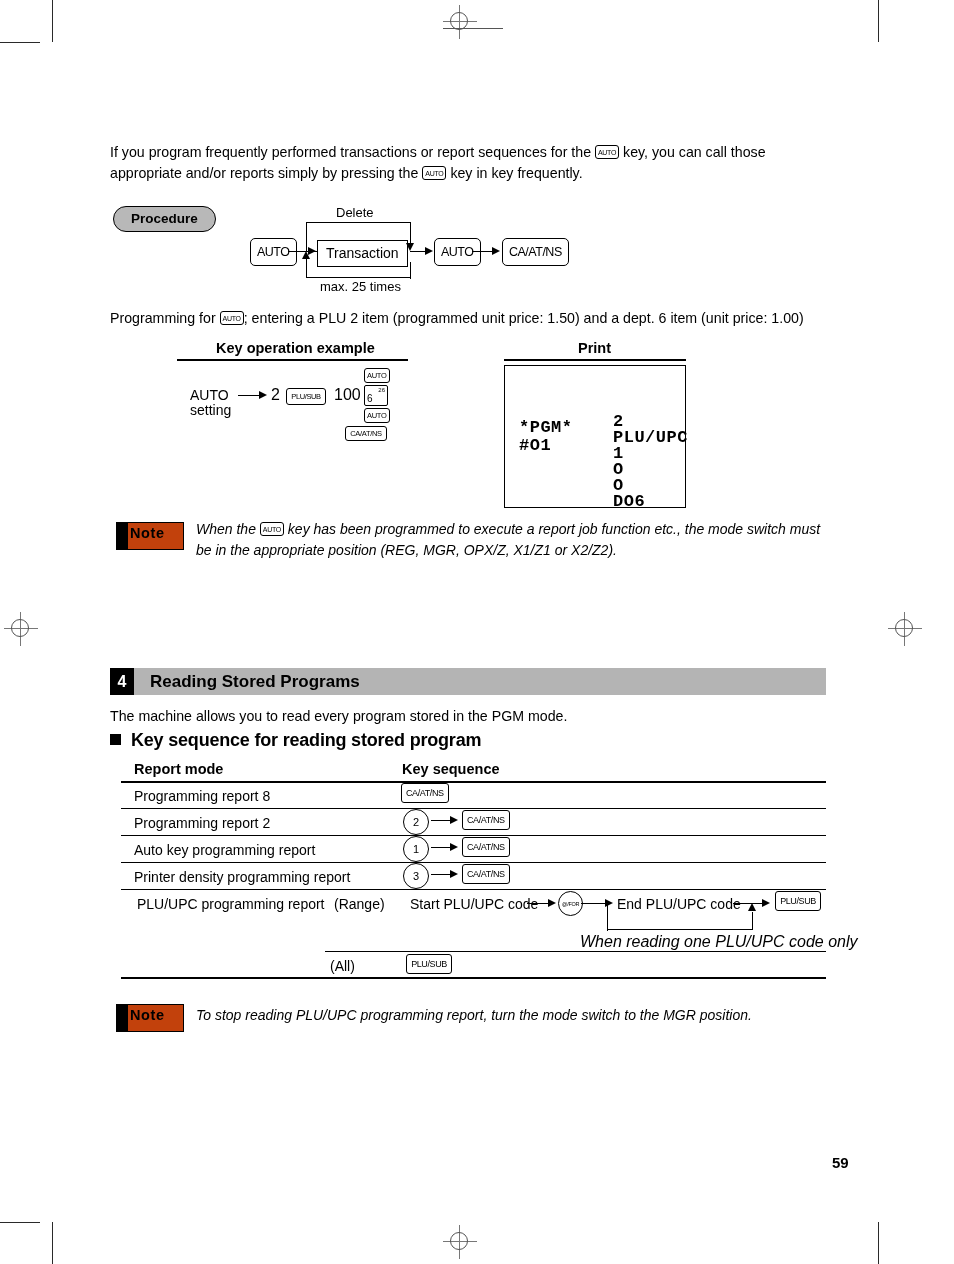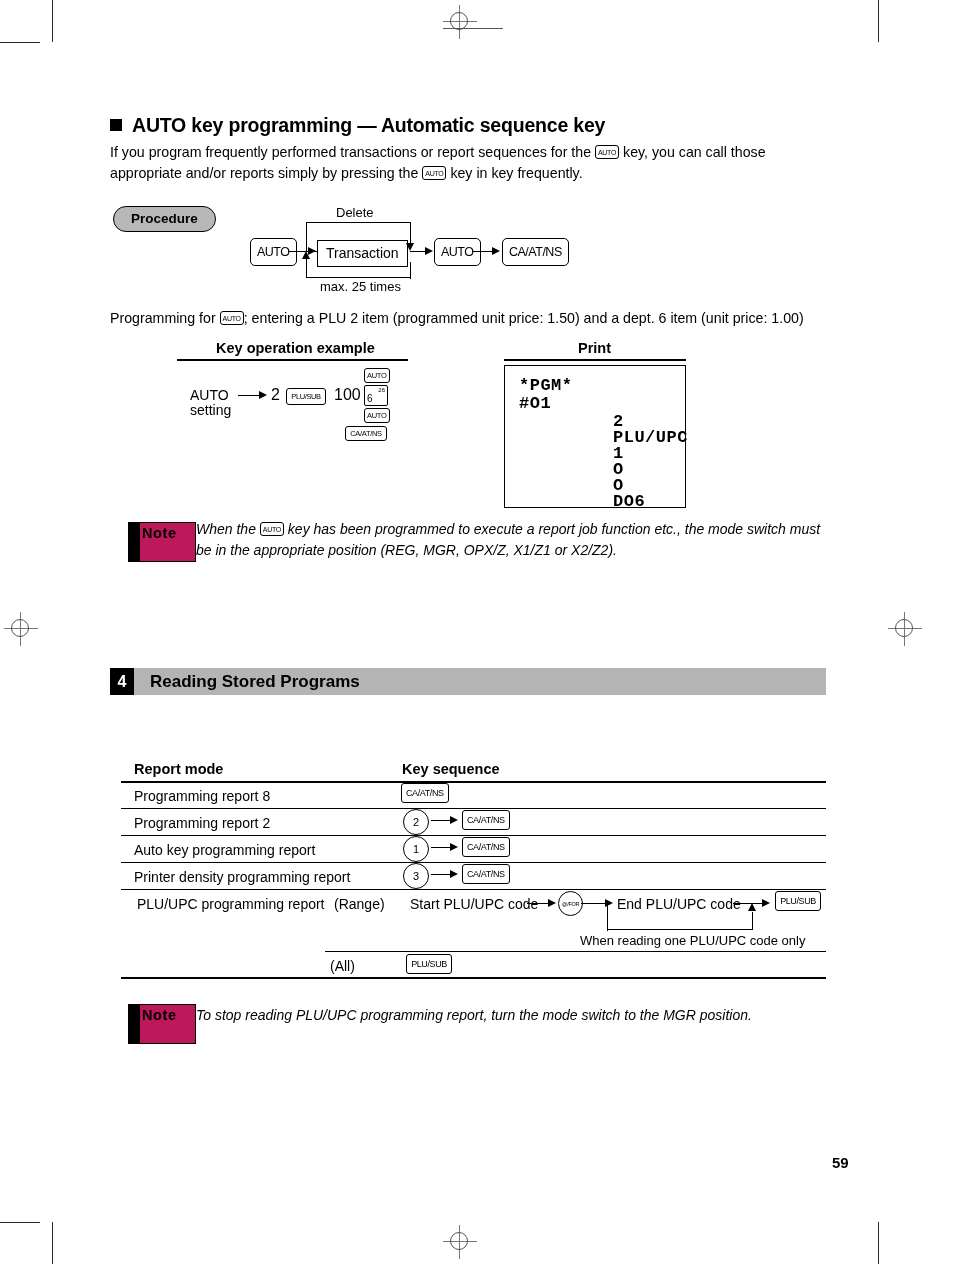--- a/index.html
+++ b/index.html
@@ -148,35 +148,35 @@
   .rule-thin { position: absolute; background: #000; height: 1.1px; }
 
   
   .receipt {
     position: absolute; border: 1.6px solid #000; background: #fff;
     box-sizing: border-box;
   }
   .rcp-l {
     position: absolute; left: 14px;
     font-family: "Liberation Mono", monospace;
-    font-weight: bold; font-size: 17px; letter-spacing: 0.5px;
+    font-weight: bold; font-size: 17px; letter-spacing: 0.5px; margin-top: 42px;
   }
   .rcp-r {
     position: absolute;
     font-family: "Liberation Mono", monospace;
     font-weight: bold; font-size: 17px; letter-spacing: 0.5px;
     text-align: left;
   }
 
   
   .note-wrap { position: absolute; }
   .note-badge {
-    position: absolute; left: 12px; top: 0;
-    width: 68px; height: 40px;
-    border: 1.4px solid #000; background: #be185d; box-sizing: border-box;
+    position: absolute; left: 0; top: 0;
+    width: 68px; height: 28px;
+    border: 1.4px solid #000; background: #c2410c; box-sizing: border-box;
   }
   .note-badge .blk {
     position: absolute; left: 0; top: 0; width: 11px; height: 100%;
     background: #000;
   }
   .note-badge .txt {
     position: absolute; left: 13px; top: 2px;
     font-size: 14.5px; font-weight: bold; letter-spacing: 0.6px;
   }
   .note-text {
@@ -194,21 +194,21 @@
     display: flex; align-items: center; justify-content: center;
   }
   .secbar-txt {
     position: absolute; font-size: 17px; font-weight: bold;
   }
 
   .tbl-cell {
     position: absolute; font-size: 14px; white-space: nowrap;
   }
   .small-note {
-    position: absolute; font-size: 13px; white-space: nowrap;
+    position: absolute; font-size: 16px; white-space: nowrap; font-style: italic;
   }
 
   .pageno {
     position: absolute; font-size: 15px; font-weight: bold;
   }
 </style>
 </head>
 <body>
 
 <div class="page">
@@ -238,23 +238,20 @@
   </div>
   <div class="reg-mark" style="left:443px; top:5px;">
     <div class="vl"></div>
       <div class="hl"></div>
       <div class="circ"></div>
   </div>
 
   <div class="hdr-underline" style="left:443px; top:28px; width:60px;"></div>
   <div class="hdr-underline" style="left:473px; top:28px; width:30px;"></div>
 
-  <div class="sec-title" style="left:110px; top:114px;">
-    <span class="sq-bullet"></span><span>AUTO key programming — Automatic sequence key</span>
-  </div>
 
   <div class="para" style="left:110px; top:142px; width:720px;">
     <span>If you program frequently performed transactions or report sequences for the</span>
     <span class="keycap kc-inline">AUTO</span>
     <span>key, you can call those</span><br>
     <span>appropriate and/or reports simply by pressing the</span>
     <span class="keycap kc-inline">AUTO</span>
     <span>key in key frequently.</span>
   </div>
 
@@ -344,21 +341,25 @@
       <span class="keycap kc-inline" style="font-style:normal;">AUTO</span>
       <span>key has been programmed to execute a report job function etc., the mode switch</span>
       <span>must be in the appropriate position (REG, MGR, OPX/Z, X1/Z1 or X2/Z2).</span>
     </div>
   </div>
 
   <div class="secbar" style="left:110px; top:668px; width:716px; height:27px;"></div>
   <div class="secbar-num" style="left:110px; top:668px; width:24px; height:27px;">4</div>
   <div class="secbar-txt" style="left:150px; top:672px;">Reading Stored Programs</div>
 
-
+  <div class="para" style="left:110px; top:706px;">The machine allows you to read every program stored in the PGM mode.</div>
+
+  <div class="sec-title" style="left:110px; top:730px; font-size:18px;">
+    <span class="sq-bullet" style="width:11px;height:11px;"></span><span>Key sequence for reading stored program</span>
+  </div>
 
   <div class="colhead" style="left:134px; top:761px;">Report mode</div>
   <div class="colhead" style="left:402px; top:761px;">Key sequence</div>
   <div class="rule" style="left:121px; top:781px; width:705px;"></div>
 
   <div class="tbl-cell" style="left:134px; top:788px;">
     <span>Programming report 8</span>
   </div>
   <div class="keycap kc-md" style="position:absolute; left:401px; top:783px; min-width:46px;">CA/AT/NS</div>
   <div class="rule-thin" style="left:121px; top:808px; width:705px;"></div>

